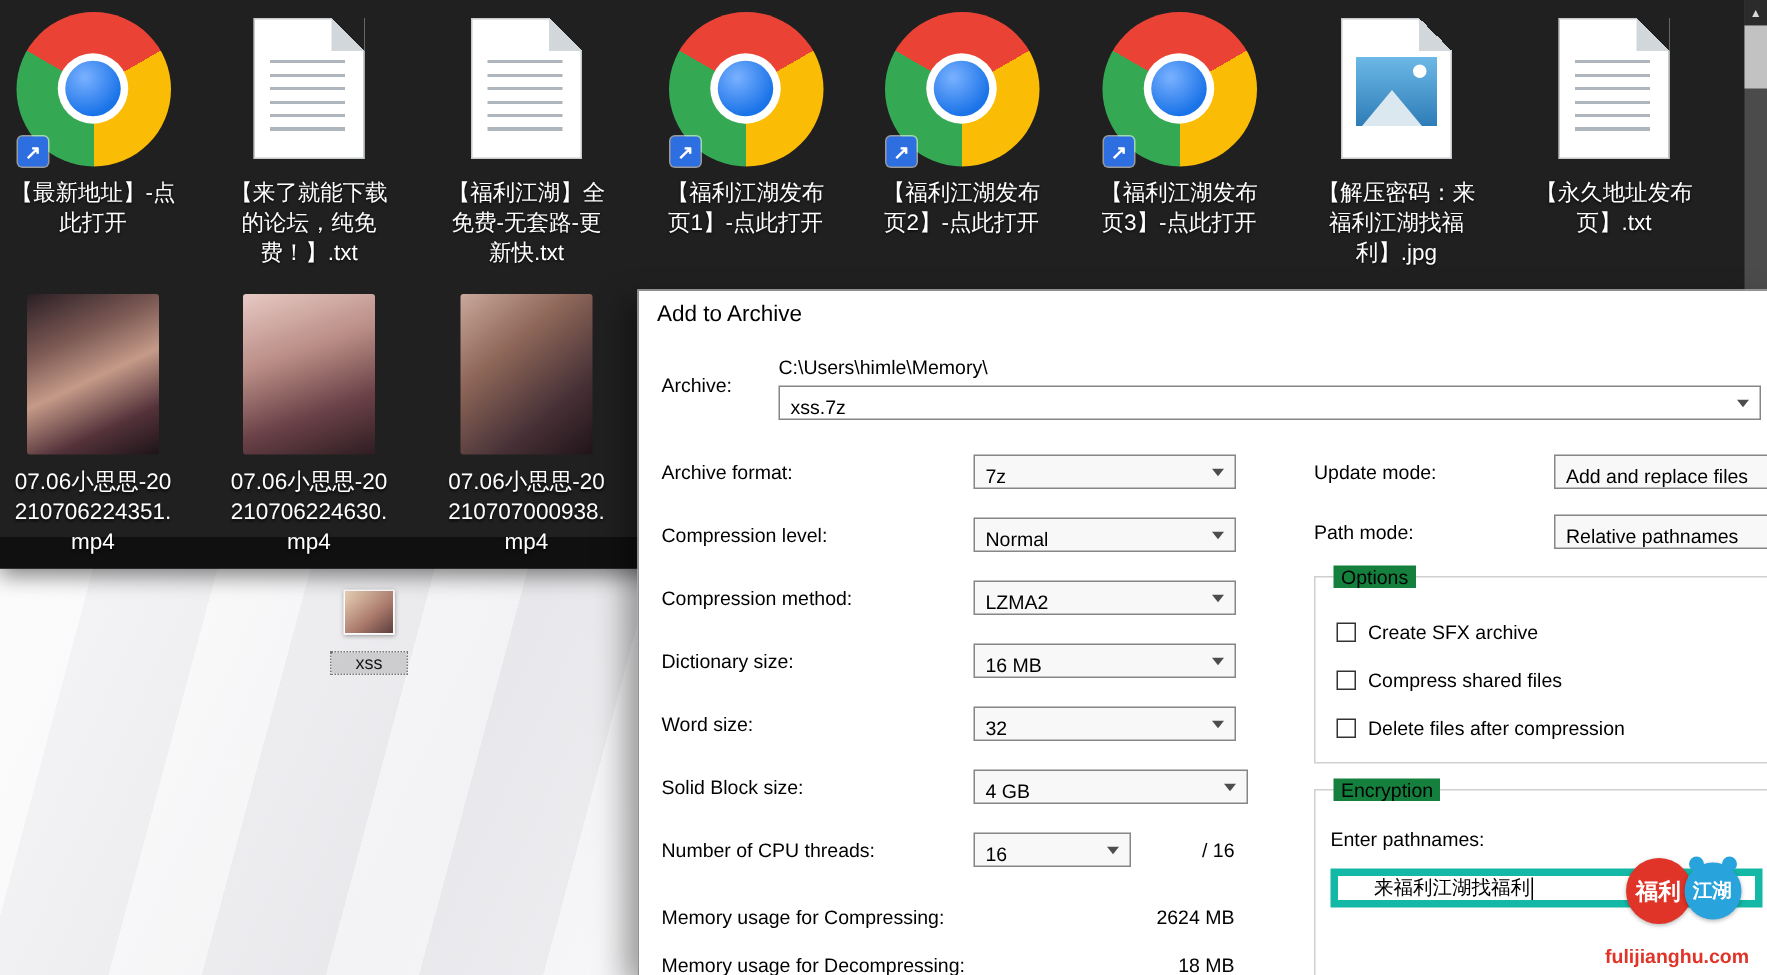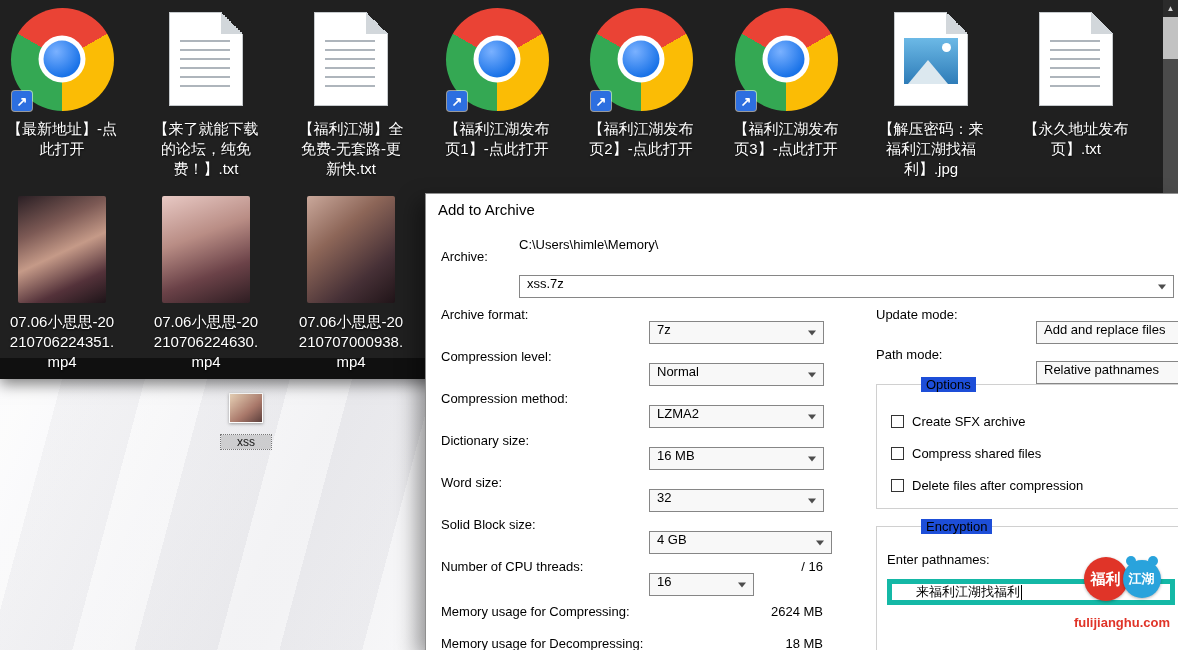--- a/index.html
+++ b/index.html
@@ -78,40 +78,40 @@
     background:rgba(150,150,150,.35); outline:1px dotted #777; }
 
   
   .dialog { position:absolute; left:425px; top:193px; width:753px; height:457px;
     background:#fff; z-index:5; overflow:hidden; color:#000; font-size:13px;
     border-left:1px solid #8f8f8f; border-top:1px solid #8f8f8f;
     box-shadow:-8px 8px 20px rgba(0,0,0,.4); }
   .dlg-title { position:absolute; left:12px; top:7px; font-size:15px; }
   .dlabel { position:absolute; white-space:nowrap; }
   .combo { position:absolute; height:23px; background:#f8f8f8; border:1px solid #868686;
-    display:flex; align-items:flex-start; padding:0 22px 0 7px;margin-top:18px; }
+    display:flex; align-items:flex-end; padding:0 22px 0 7px; }
   .combo-val { white-space:nowrap; overflow:hidden; }
   .chev { position:absolute; right:7px; top:50%; transform:translateY(-50%);
     width:0; height:0; border-left:4px solid transparent; border-right:4px solid transparent;
     border-top:5px solid #4d4d4d; }
   .archive-combo { background:#fff; }
   .slash16 { position:absolute; right:355px; white-space:nowrap; }
   .mem-val { position:absolute; right:355px; white-space:nowrap;margin-left:42px; }
   .group { position:absolute; border:1px solid #d0d0d0; }
-  .group-title { position:absolute; top:-8px; left:12px; background:#1d4ed8; padding:0 5px;margin-left:32px; }
+  .group-title { position:absolute; top:-8px; left:12px; background:#15803d; padding:0 5px; }
   .opt-row { position:absolute; left:465px; display:flex; align-items:center; }
   .checkbox { width:13px; height:13px; border:1px solid #333; background:#fff;
     display:inline-block; margin-right:8px; flex:none; }
   .password-box { position:absolute; left:461px; top:385px; width:288px; height:26px;
     border:5px solid #14b8a6; background:#fff; display:flex; align-items:center; padding:0 24px; }
   .caret { width:1px; height:15px; background:#000; margin-left:1px; }
 
   
-  .watermark { position:absolute; right:4px; bottom:20px; width:104px; z-index:10;
-    text-align:center; }
+  .watermark { position:absolute; right:4px; bottom:5px; width:104px; z-index:10;
+    }
   .wm-logo { display:flex; align-items:center; justify-content:center; }
   .wm-left-badge { width:44px; height:44px; border-radius:50%; background:#e03428;
     color:#fff; font-weight:bold; font-size:15px; display:flex; align-items:center;
     justify-content:center; box-shadow:0 1px 3px rgba(0,0,0,.3); }
   .wm-right-badge { position:relative; width:38px; height:38px; margin-left:-5px;
     border-radius:50%; background:#29a3dc; color:#fff; font-weight:bold; font-size:13px;
     display:flex; align-items:center; justify-content:center; box-shadow:0 1px 3px rgba(0,0,0,.3); }
   .wm-right-badge::before, .wm-right-badge::after { content:""; position:absolute; top:-4px;
     width:10px; height:10px; border-radius:50%; background:#29a3dc; }
   .wm-right-badge::before { left:3px; } .wm-right-badge::after { right:3px; }

